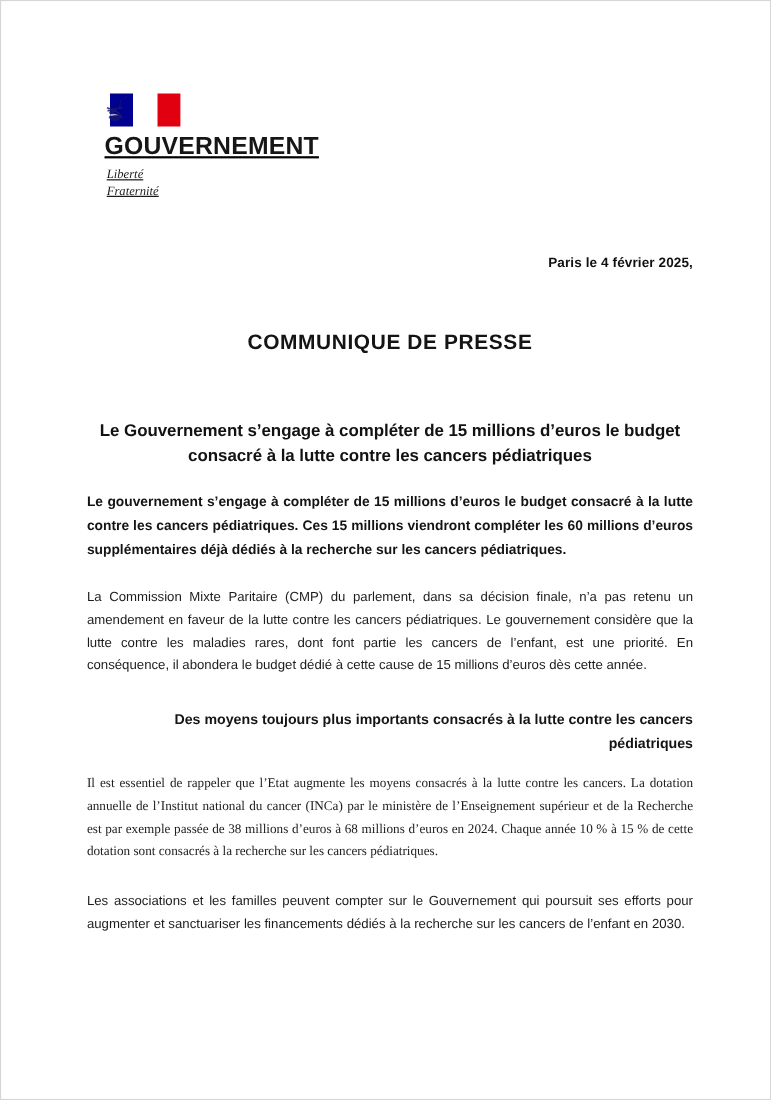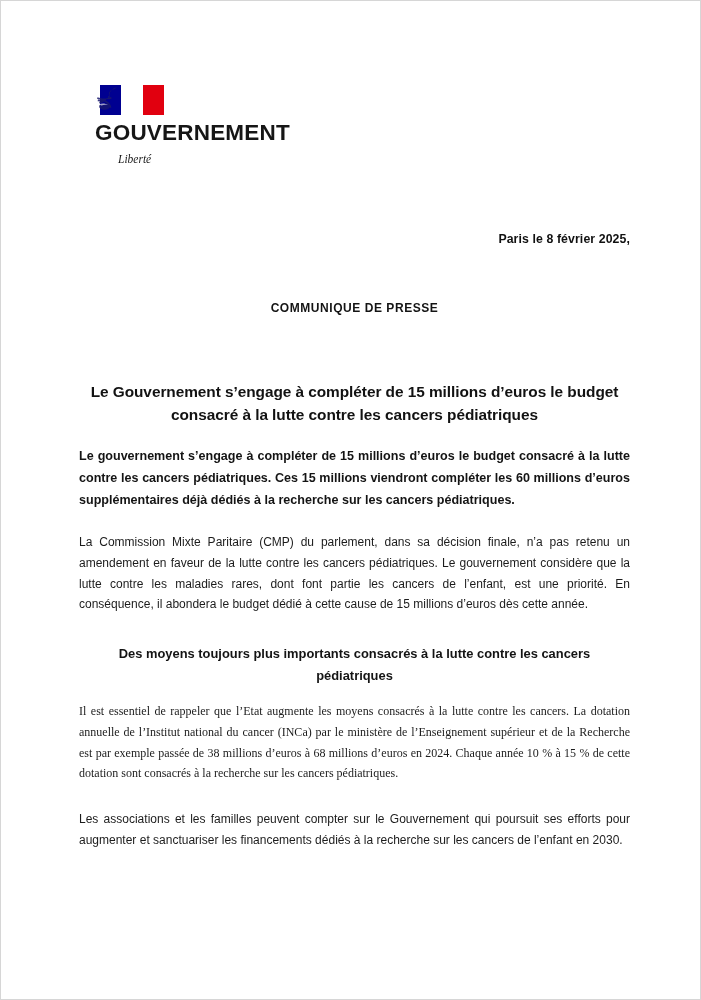--- a/index.html
+++ b/index.html
@@ -19,20 +19,21 @@
     border: 1px solid #d6d6d6;
     overflow: hidden;
   }
 
   
   .logo-block {
     position: absolute;
     left: 94px;
     top: 84px;
     width: 230px;
+    text-decoration: underline;
   }
   .flag {
     width: 64px;
     height: 30px;
     display: flex;
     position: relative;
     margin-left: 5px;
   }
   .flag-blue {
     width: 21.34px;
@@ -70,21 +71,21 @@
   }
   .motto {
     margin-top: 7px;
     margin-left: 2px;
     font-family: "Liberation Serif", serif;
     font-style: italic;
     font-size: 11.5px;
     line-height: 1.32;
     color: #1a1a1a;
   }
-  .motto div { white-space: nowrap; margin-left: 21px; }
+  .motto div { white-space: nowrap; }
 
   
   .content {
     position: absolute;
     left: 78px;
     top: 0;
     width: 551px;
   }
   .dateline {
     position: absolute;
@@ -95,21 +96,21 @@
     color: #111111;
     letter-spacing: 0.1px;
     white-space: nowrap;
   }
   .press-label {
     position: absolute;
     top: 300px;
     left: 0;
     width: 100%;
     text-align: center;
-    font-size: 12px;
+    font-size: 19px;
     font-weight: 700;
     letter-spacing: 0.55px;
     color: #141414;
   }
   .doc-title {
     position: absolute;
     top: 379px;
     left: 10px;
     width: 531px;
     text-align: center;
@@ -141,21 +142,21 @@
     color: #1c1c1c;
   }
   .p-cmp { top: 531px; }
   .p-inca { top: 700px; font-family: Liberation Serif, serif; }
   .p-assoc { top: 808px; }
   .subhead {
     position: absolute;
     top: 642px;
     left: 0;
     width: 551px;
-    text-align: center;
+    text-align: right;
     font-size: 12.9px;
     font-weight: 700;
     line-height: 1.72;
     color: #141414;
   }
 </style>
 </head>
 <body>
 
 <div class="page">
@@ -171,26 +172,27 @@
         <path d="M25.8 1.5c-2.4 0.2 -4.4 1.4 -5.7 3.1c-1.0 1.3 -1.5 2.8 -1.6 4.3c-0.05 0.9 0.05 1.7 0.25 2.4c-1.0 0.45 -2.0 0.75 -3.0 0.95c-2.0 0.4 -3.9 0.3 -5.6 0c-1.4 -0.25 -2.6 -0.65 -3.6 -1.05l-0.55 1.45c1.1 0.45 2.4 0.9 3.9 1.2c-1.0 0.1 -2.0 0.1 -3.0 -0.05l-0.25 1.5c1.4 0.2 2.8 0.15 4.1 -0.1c-0.8 0.4 -1.65 0.7 -2.55 0.85l0.25 1.45c1.75 -0.3 3.3 -1.0 4.6 -1.9c0.7 0.35 1.4 0.7 2.05 1.1c1.3 0.85 2.3 1.85 2.95 2.95c0.4 0.7 0.65 1.45 0.75 2.2l1.55 -0.15c-0.1 -1.0 -0.4 -2.0 -0.95 -3.0c-0.8 -1.4 -2.0 -2.6 -3.5 -3.55c-0.45 -0.3 -0.95 -0.55 -1.4 -0.8c0.5 -0.45 0.95 -0.95 1.3 -1.45c0.5 0.2 1.05 0.35 1.65 0.4c1.3 0.1 2.5 -0.3 3.4 -1.05l-0.9 -1.2c-0.65 0.5 -1.45 0.75 -2.3 0.7c-0.25 -0.02 -0.5 -0.06 -0.75 -0.13c0.2 -0.55 0.35 -1.1 0.45 -1.65c0.55 0.15 1.15 0.2 1.75 0.1l-0.2 -1.5c-0.4 0.06 -0.8 0.03 -1.15 -0.08c0.05 -1.2 0.45 -2.4 1.2 -3.35c0.95 -1.15 2.4 -1.9 4.1 -1.95z" fill="#1a1a6e" opacity="0.85"></path>
         <ellipse cx="13.5" cy="20.5" rx="5.5" ry="3.2" fill="#1a1a6e" opacity="0.75"></ellipse>
         <path d="M8 18.5c2.5 -1.5 6 -1.5 9 0.5c-2 -0.5 -4.5 -0.5 -6.5 0.5z" fill="#ffffff" opacity="0.6"></path>
       </svg>
     </div>
 
     <div class="wordmark">GOUVERNEMENT</div>
 
     <div class="motto">
       <div>Liberté</div>
+      <div>Fraternité</div>
     </div>
   </div>
 
   <div class="content">
 
-    <div class="dateline">Paris le 8 février 2025,</div>
+    <div class="dateline">Paris le 4 février 2025,</div>
 
     <div class="press-label">COMMUNIQUE DE PRESSE</div>
 
     <div class="doc-title">Le Gouvernement s’engage à compléter de 15 millions d’euros le budget consacré à la lutte contre les cancers pédiatriques</div>
 
     <div class="lead">Le gouvernement s’engage à compléter de 15 millions d’euros le budget consacré à la lutte contre les cancers pédiatriques. Ces 15 millions viendront compléter les 60 millions d’euros supplémentaires déjà dédiés à la recherche sur les cancers pédiatriques.</div>
 
     <div class="para p-cmp">La Commission Mixte Paritaire (CMP) du parlement, dans sa décision finale, n’a pas retenu un amendement en faveur de la lutte contre les cancers pédiatriques. Le gouvernement considère que la lutte contre les maladies rares, dont font partie les cancers de l’enfant, est une priorité. En conséquence, il abondera le budget dédié à cette cause de 15 millions d’euros dès cette année.</div>
 
     <div class="subhead">Des moyens toujours plus importants consacrés à la lutte contre les cancers pédiatriques</div>

